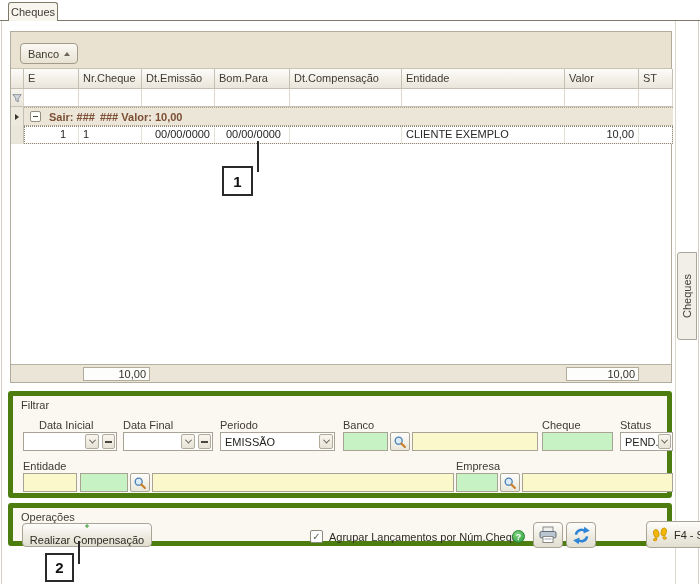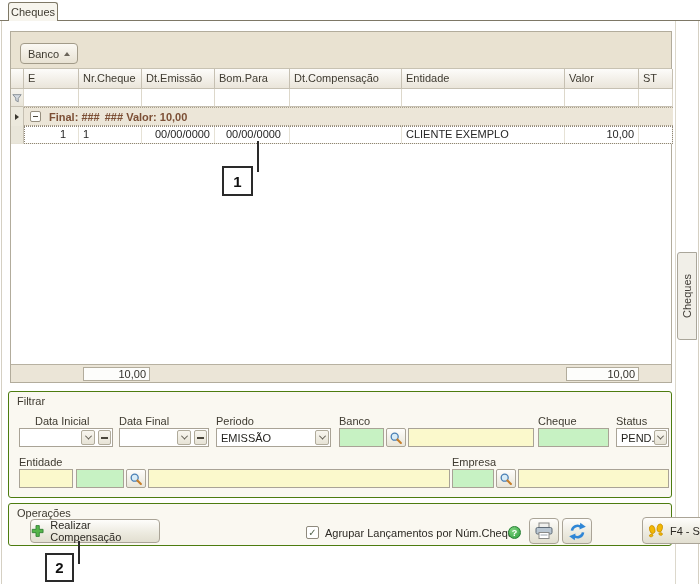--- a/index.html
+++ b/index.html
@@ -38,21 +38,21 @@
   #focusRect { left:13px; top:94px; width:649px; height:18px; border:1px dotted #8d8576; pointer-events:none; }
   #gfooter { left:0; top:332px; width:660px; height:18px; background:#ebe5d7; border-top:1px solid #b7b1a1; }
   .sumcell { position:absolute; top:2px; height:14px; background:#fdfdfb; border:1px solid #b2ac9c; text-align:right; padding:0 3px; color:#33302a; }
 
   
   #sideLine { left:675px; top:21px; width:1px; height:563px; background:#dcd8cc; }
   #sideTab { left:677px; top:252px; width:20px; height:88px; background:#f1efe8; border:1px solid #aaa69a; border-radius:3px 0 0 3px; }
   #sideTab span { position:absolute; left:50%; top:50%; transform:translate(-50%,-50%) rotate(-90deg); white-space:nowrap; color:#44403a; }
 
   
-  .groupbox { border:1px solid #4d7c0f; border-radius:3px; background:#faf8f1; }
+  .groupbox { border:5px solid #4d7c0f; border-radius:3px; background:#faf8f1; }
   #filtrar { left:8px; top:391px; width:664px; height:107px; }
   #operacoes { left:8px; top:503px; width:664px; height:43px; }
   .gb-label { position:absolute; left:8px; top:3px; color:#3e3a30; }
   .flabel { position:absolute; color:#3e3a30; }
   .field { position:absolute; height:19px; border:1px solid #a9a396; background:#fff; }
   .green { background:#c7f2c3; }
   .yellow { background:#fbf9cc; }
   .r1l { top:23px; } .r1f { top:36px; } .r2l { top:64px; } .r2f { top:77px; }
   .mini-btn { position:absolute; top:1px; width:14px; height:15px; border:1px solid #b0ab9b; border-radius:2px; background:linear-gradient(#f8f6ef,#e7e3d6); display:flex; align-items:center; justify-content:center; }
   .chev { width:5px; height:5px; border-left:1px solid #5a564c; border-bottom:1px solid #5a564c; transform:rotate(-45deg) translate(1px,-1px); }
@@ -119,21 +119,21 @@
     <div class="fcell c6"></div>
     <div class="fcell c7"></div>
 
     <div class="abs" id="groupInd">
       <span class="tri-right"></span>
     </div>
     <div class="abs" id="groupRow">
       <span id="collapseBox">
           <span class="minus-bar"></span>
         </span>
-      <span class="gtxt" style="margin-left:8px;">Final: ###</span>
+      <span class="gtxt" style="margin-left:8px;">Sair: ###</span>
       <span class="gtxt" style="margin-left:5px;">### Valor: 10,00</span>
     </div>
 
     <div class="abs" id="dInd"></div>
     <div class="dcell ral c0" style="padding-right:12px;"><span>1</span></div>
     <div class="dcell c1"><span>1</span></div>
     <div class="dcell ral c2"><span>00/00/0000</span></div>
     <div class="dcell ral c3" style="padding-right:8px;"><span>00/00/0000</span></div>
     <div class="dcell c4"><span></span></div>
     <div class="dcell c5"><span>CLIENTE EXEMPLO</span></div>
@@ -224,21 +224,21 @@
           <circle cx="6.5" cy="6.5" r="4" fill="#d9ecf7" stroke="#4a7fb5" stroke-width="1.5"></circle>
           <line x1="9.6" y1="9.6" x2="13.6" y2="13.6" stroke="#c77f2a" stroke-width="2.4" stroke-linecap="round"></line>
         </svg>
     </div>
     <div class="field yellow r2f" style="left:509px; width:151px;"></div>
   </div>
 
   <div class="abs groupbox" id="operacoes">
     <div class="gb-label">Operações</div>
 
-    <div class="btn" style="left:21px; top:15px; width:130px; height:24px;">
+    <div class="btn" style="left:9px; top:15px; width:130px; height:24px;flex-direction:column;">
       <svg width="14" height="14" viewBox="0 0 16 16">
           <path d="M6 1.5 h4 v4.5 h4.5 v4 h-4.5 v4.5 h-4 v-4.5 h-4.5 v-4 h4.5 z" fill="#55b54a" stroke="#2e7d32" stroke-width="1"></path>
         </svg>
       <span>Realizar Compensação</span>
     </div>
 
 
     <div id="chk"><span>✓</span></div>
     <div id="chkLbl">Agrupar Lançamentos por Núm.Cheque</div>
 

